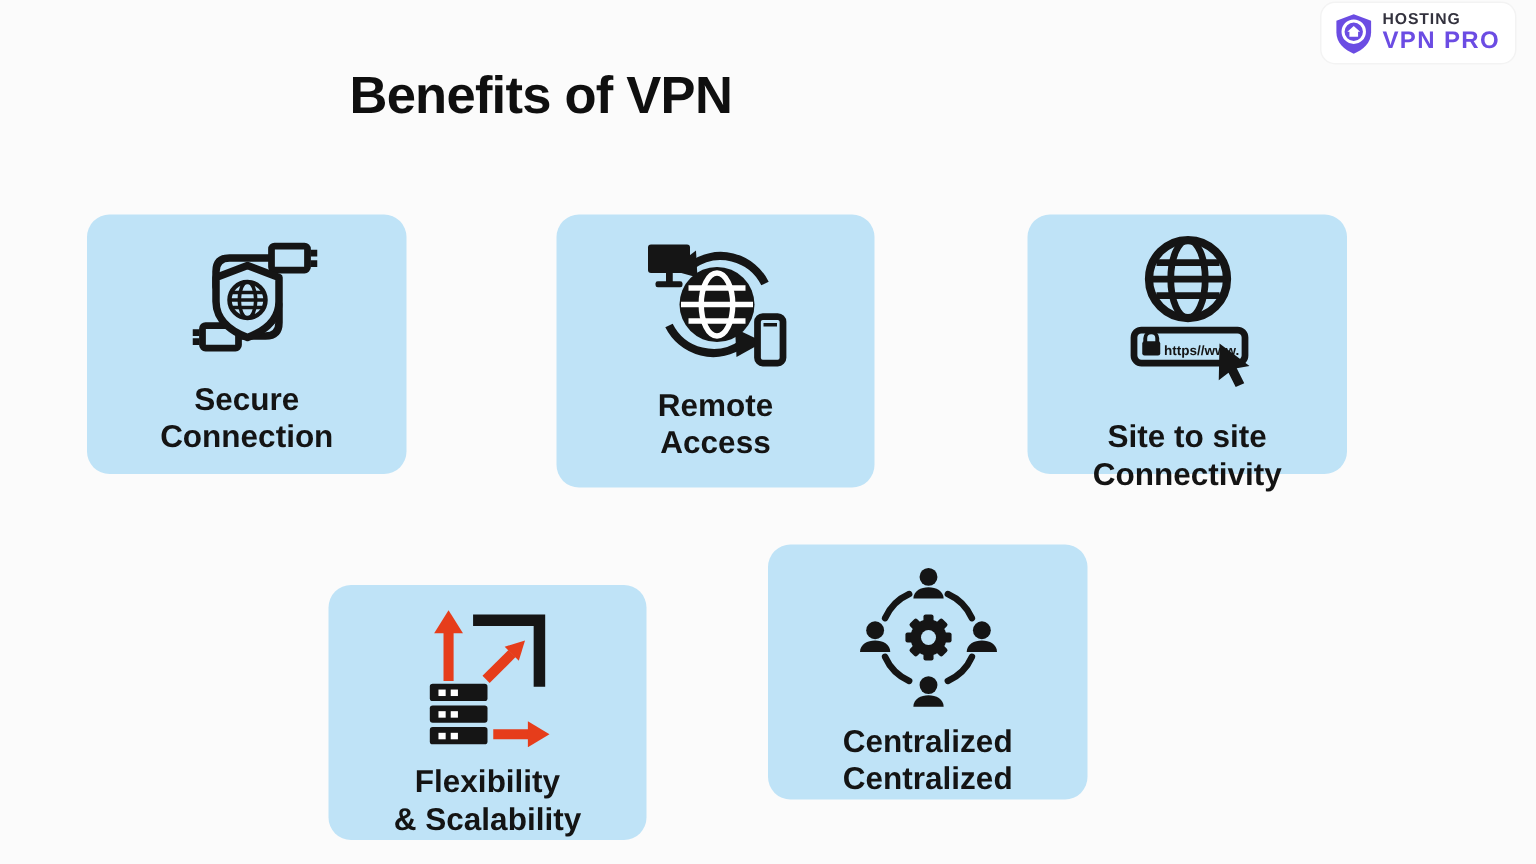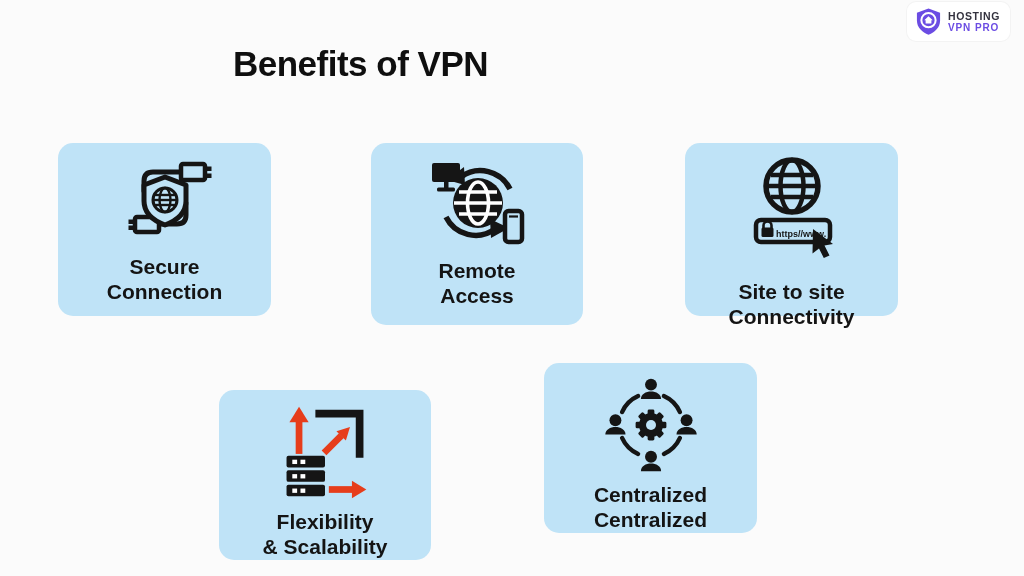--- a/index.html
+++ b/index.html
@@ -21,33 +21,33 @@
   .logo{
     position:absolute;top:2px;right:14px;
     background:#ffffff;border-radius:9px;
     padding:5px 10px 5px 8px;
     display:flex;align-items:center;gap:6px;
     box-shadow:0 0 0 1px rgba(0,0,0,0.03);
     justify-content:space-between;
   }
   .logo-text{display:flex;flex-direction:column;line-height:1.15;}
   .logo-line1{font-size:10.5px;font-weight:800;letter-spacing:0.6px;color:#33323e;}
-  .logo-line2{font-size:10px;font-weight:800;letter-spacing:0.9px;color:#6b4ce3;}
+  .logo-line2{font-size:16px;font-weight:800;letter-spacing:0.9px;color:#6b4ce3;}
 
   
   .card{
     position:absolute;background:#bfe3f7;border-radius:15px;
     display:flex;flex-direction:column;align-items:center;
     padding-top:12px;box-sizing:border-box;
   }
   .card-secure {left:58px; top:143px;width:213px;height:173px;}
   .card-remote {left:371px;top:143px;width:212px;height:182px;}
   .card-site   {left:685px;top:143px;width:213px;height:173px;}
   .card-flex   {left:219px;top:363px;width:212px;height:170px;margin-top:27px;}
-  .card-central{left:544px;top:363px;width:213px;height:170px;}
+  .card-central{left:512px;top:363px;width:213px;height:170px;}
 
   .card .icon-wrap{display:flex;align-items:flex-start;justify-content:center;}
   .card .label{
     margin-top:7px;text-align:center;
     font-size:21px;font-weight:800;line-height:1.2;color:#141414;
   }
   .card-site .label{margin-top:18px;}
   .label span{display:block;}
 
   .addr-text{font-family:"Liberation Sans","DejaVu Sans",sans-serif;font-weight:bold;}

